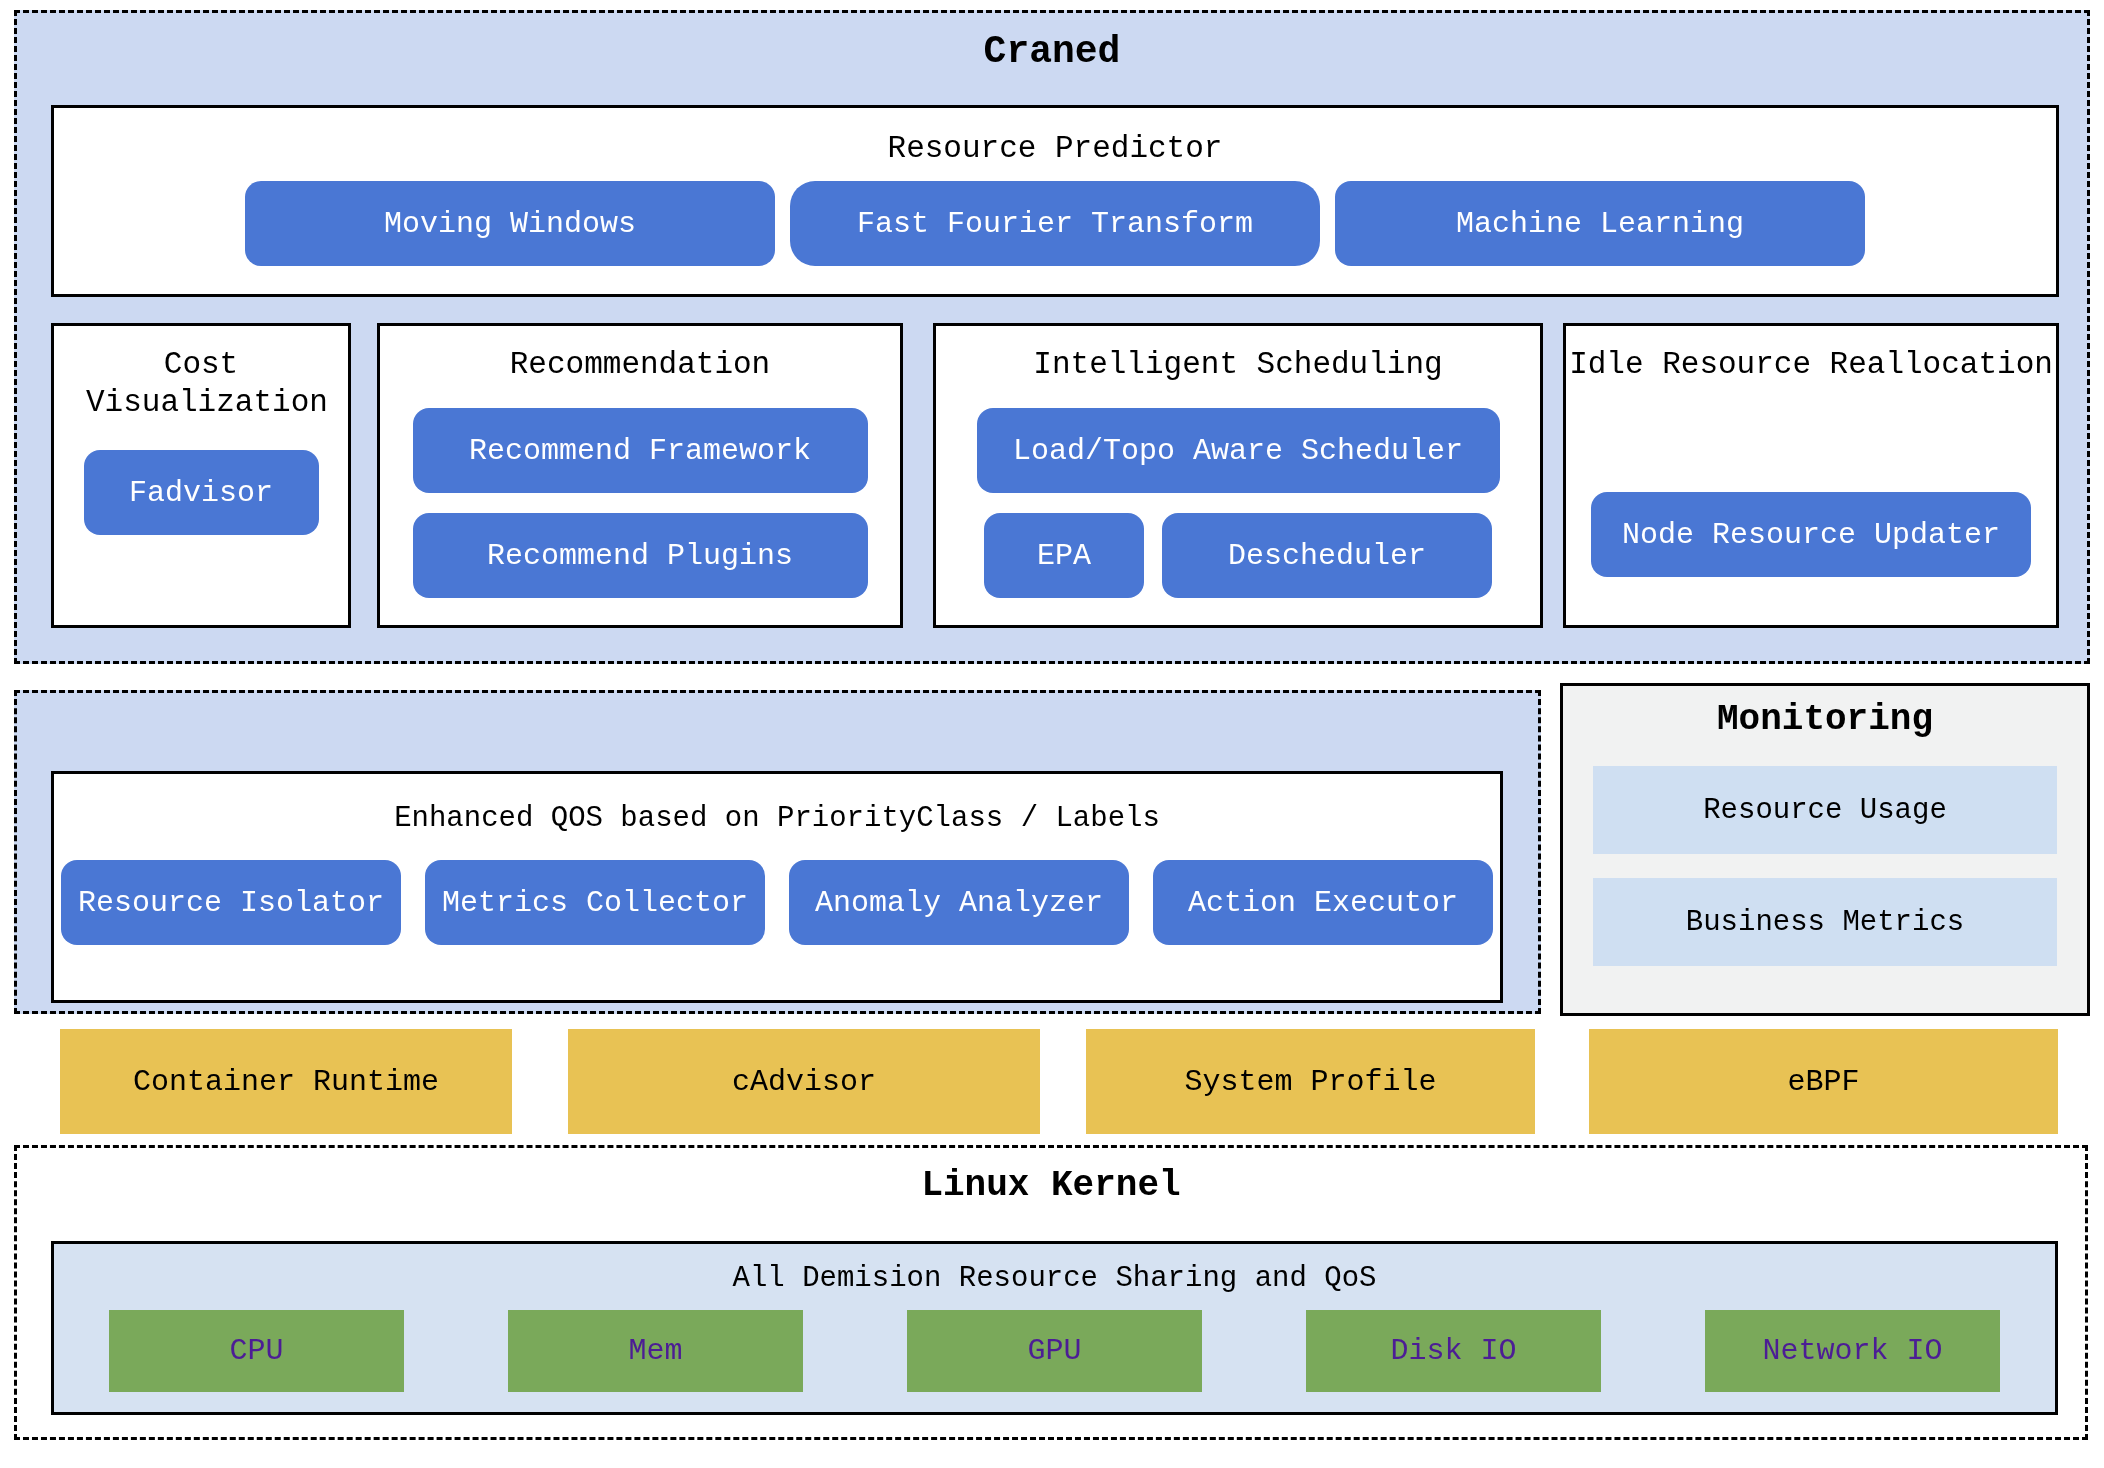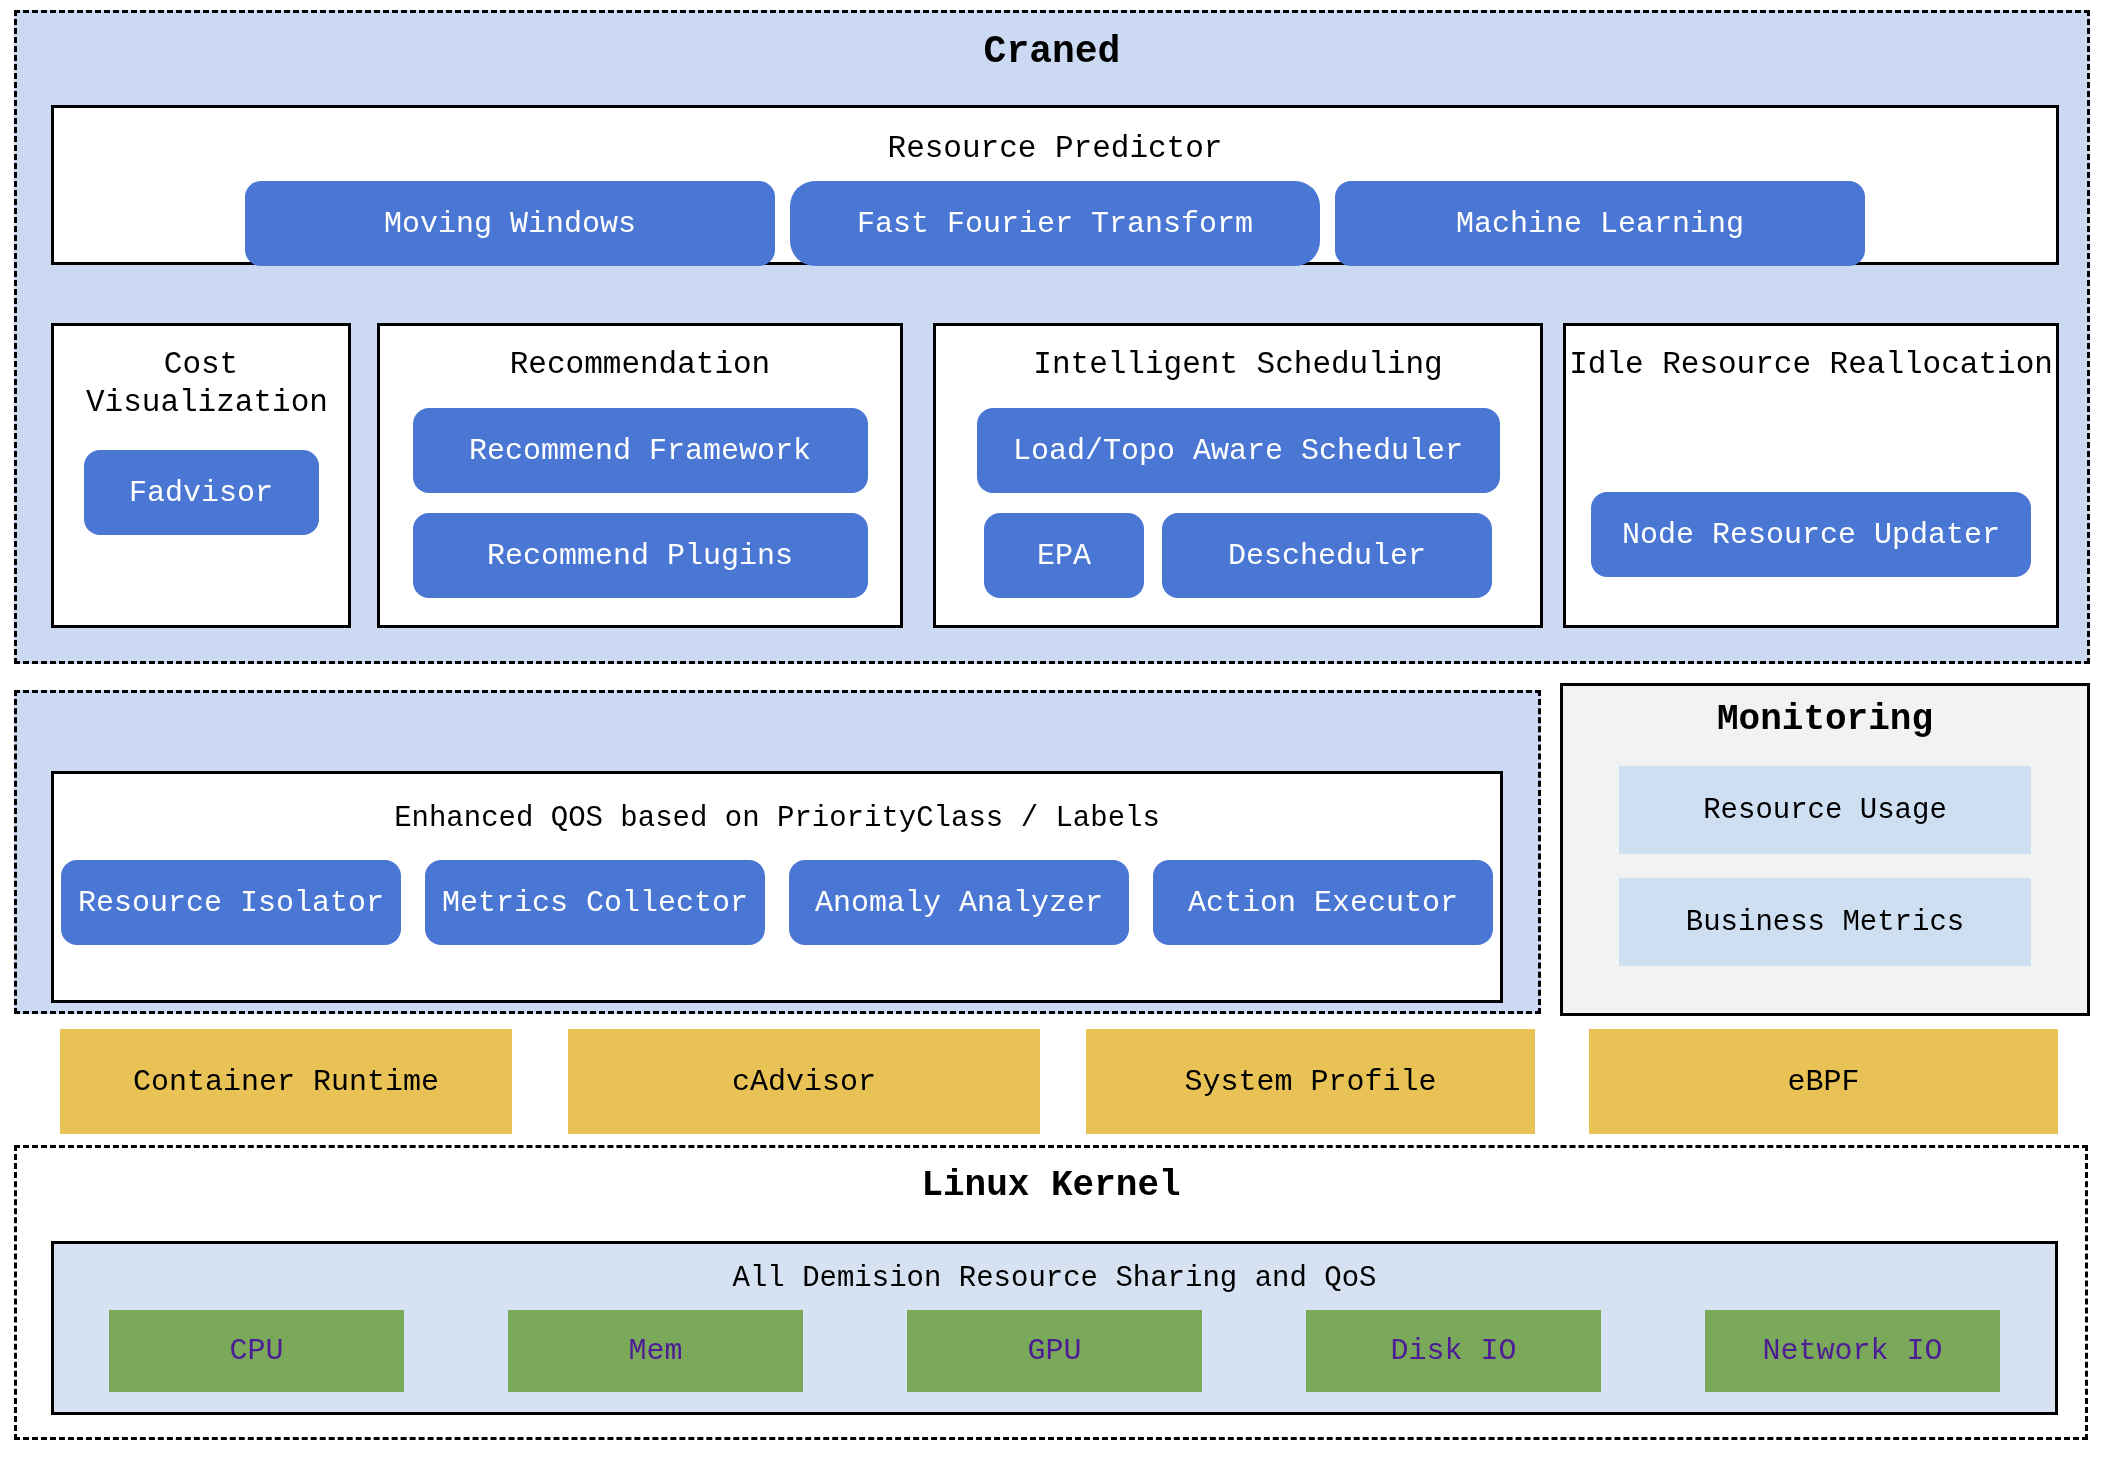--- a/index.html
+++ b/index.html
@@ -16,30 +16,30 @@
   .white-box{position:absolute;background:#ffffff;border:3px solid #000;display:flex;flex-direction:column;align-items:center;}
   .box-title{font-size:31px;line-height:38px;text-align:center;padding-top:20px;}
   .box-title.narrow{max-width:230px;}
 
   
   .btn{background:#4a77d4;color:#ffffff;border-radius:16px;height:85px;display:flex;align-items:center;justify-content:center;font-size:30px;flex:0 0 auto;}
 
   .btn-row{display:flex;justify-content:center;align-items:center;}
 
   
-  .rp-box{left:34px;top:92px;width:2008px;height:160px;}
+  .rp-box{left:34px;top:92px;width:2008px;height:192px;}
   .rp-box .box-title{padding-top:22px;}
   .rp-row{margin-top:13px;gap:15px;width:100%;}
 
   
   .mid-box{top:310px;height:305px;}
 
   
   .monitoring{position:absolute;left:1560px;top:683px;width:530px;height:333px;background:#f1f2f2;border:3px solid #000;display:flex;flex-direction:column;align-items:center;}
-  .mon-item{width:412px;height:88px;background:#cfdff2;display:flex;align-items:center;justify-content:center;font-size:29px;}
+  .mon-item{width:464px;height:88px;background:#cfdff2;display:flex;align-items:center;justify-content:center;font-size:29px;}
 
   
   .yellow-box{position:absolute;top:1029px;height:105px;background:#e8c254;display:flex;align-items:center;justify-content:center;font-size:30px;color:#000;}
 
   
   .kernel-inner{position:absolute;left:34px;top:93px;width:2007px;height:174px;background:#d6e2f2;border:3px solid #000;display:flex;flex-direction:column;align-items:center;}
   .green-row{display:flex;justify-content:space-between;width:100%;padding:0 55px;margin-top:12px;}
   .green-box{width:295px;height:82px;background:#7aa95a;color:#4c1d95;display:flex;align-items:center;justify-content:center;font-size:30px;}
 
   .qos-box{left:34px;top:78px;width:1452px;height:232px;}

